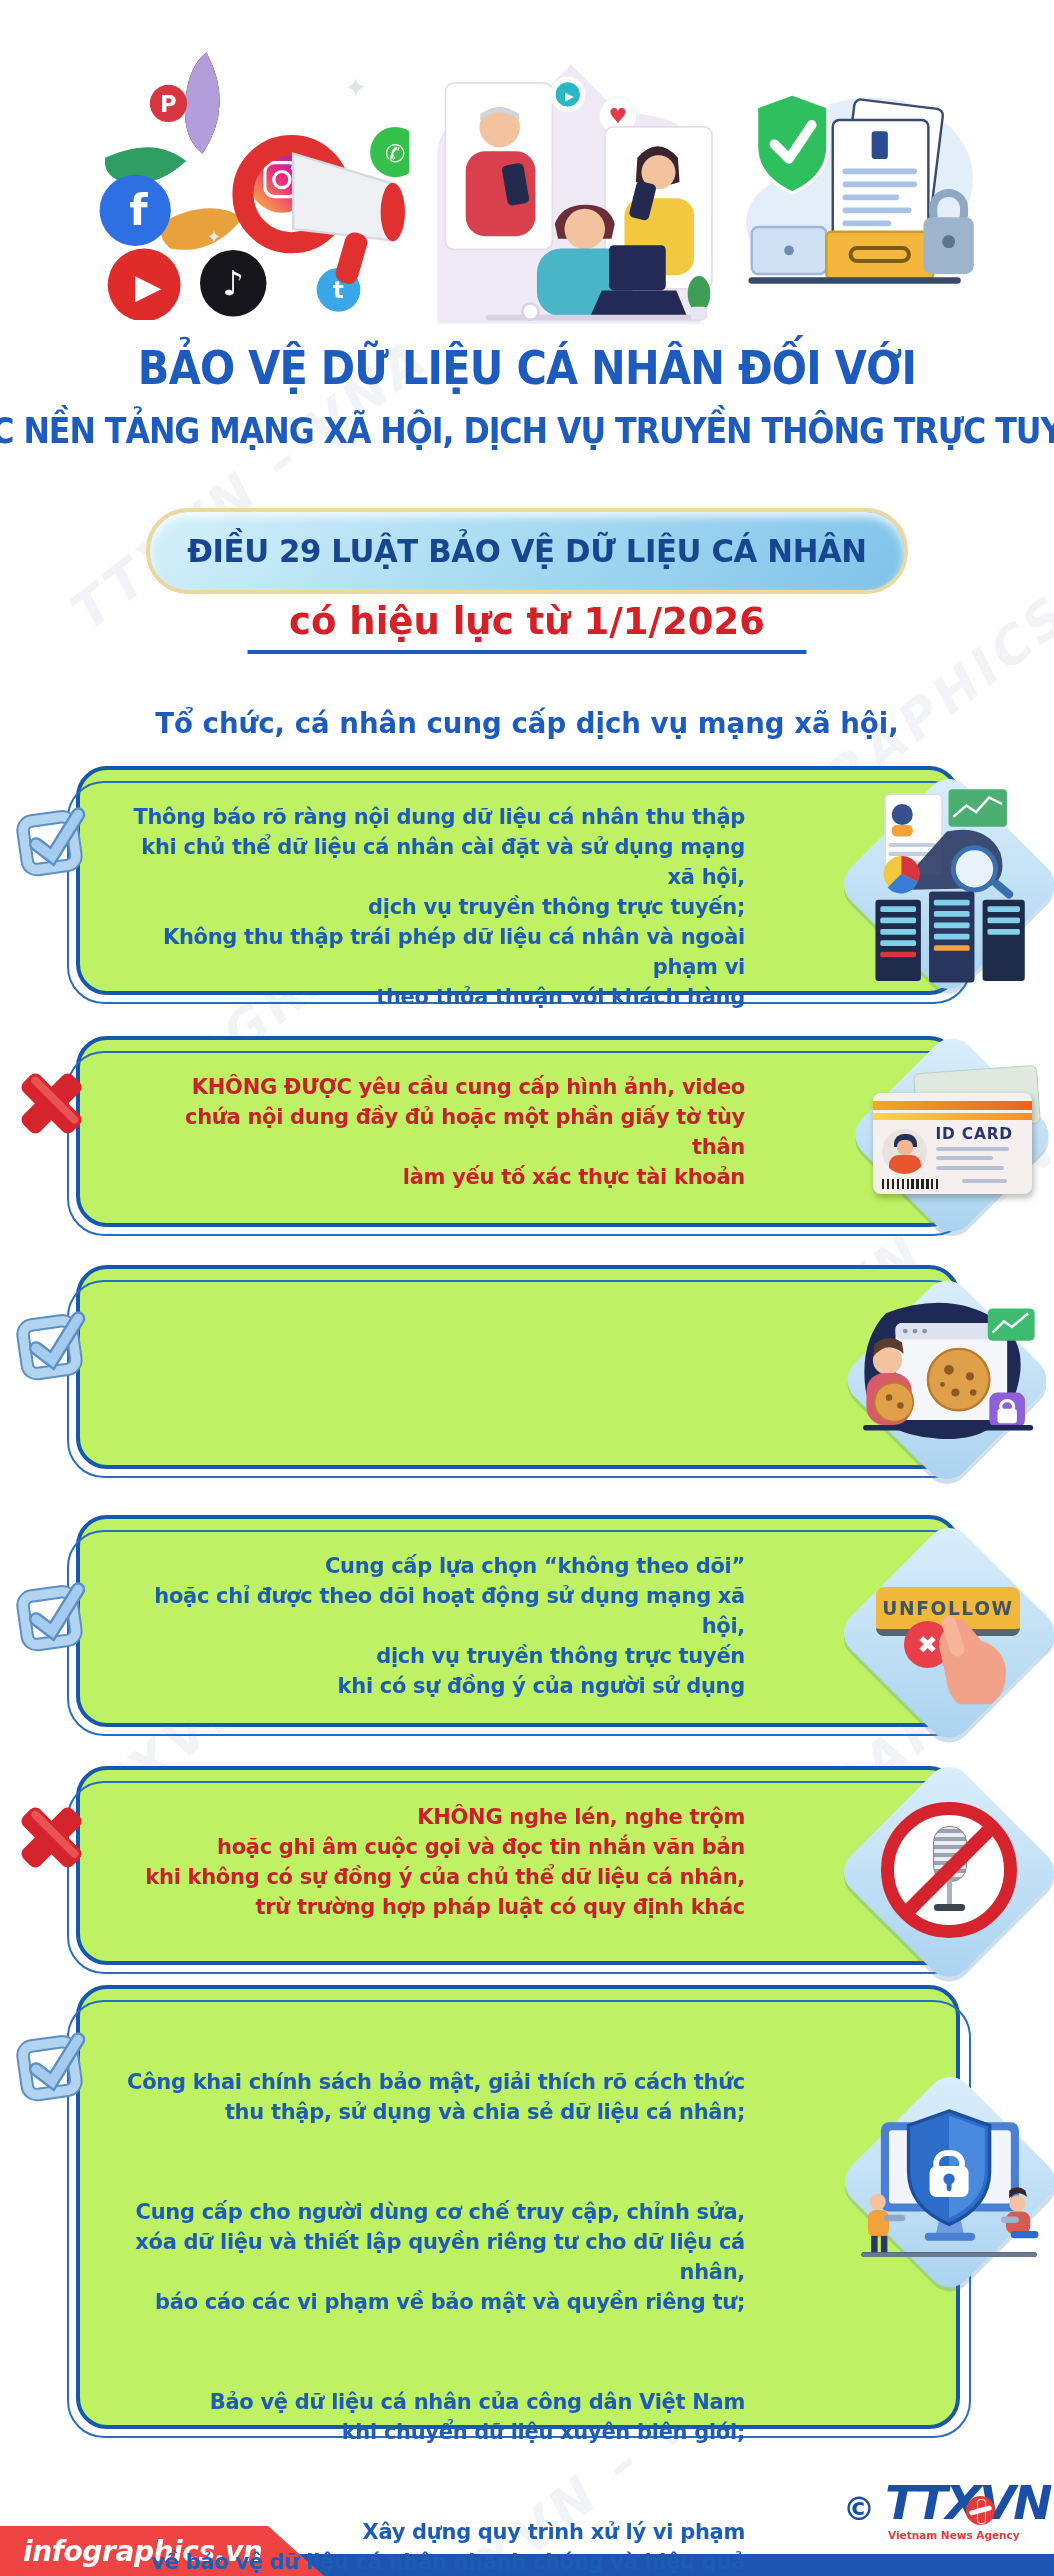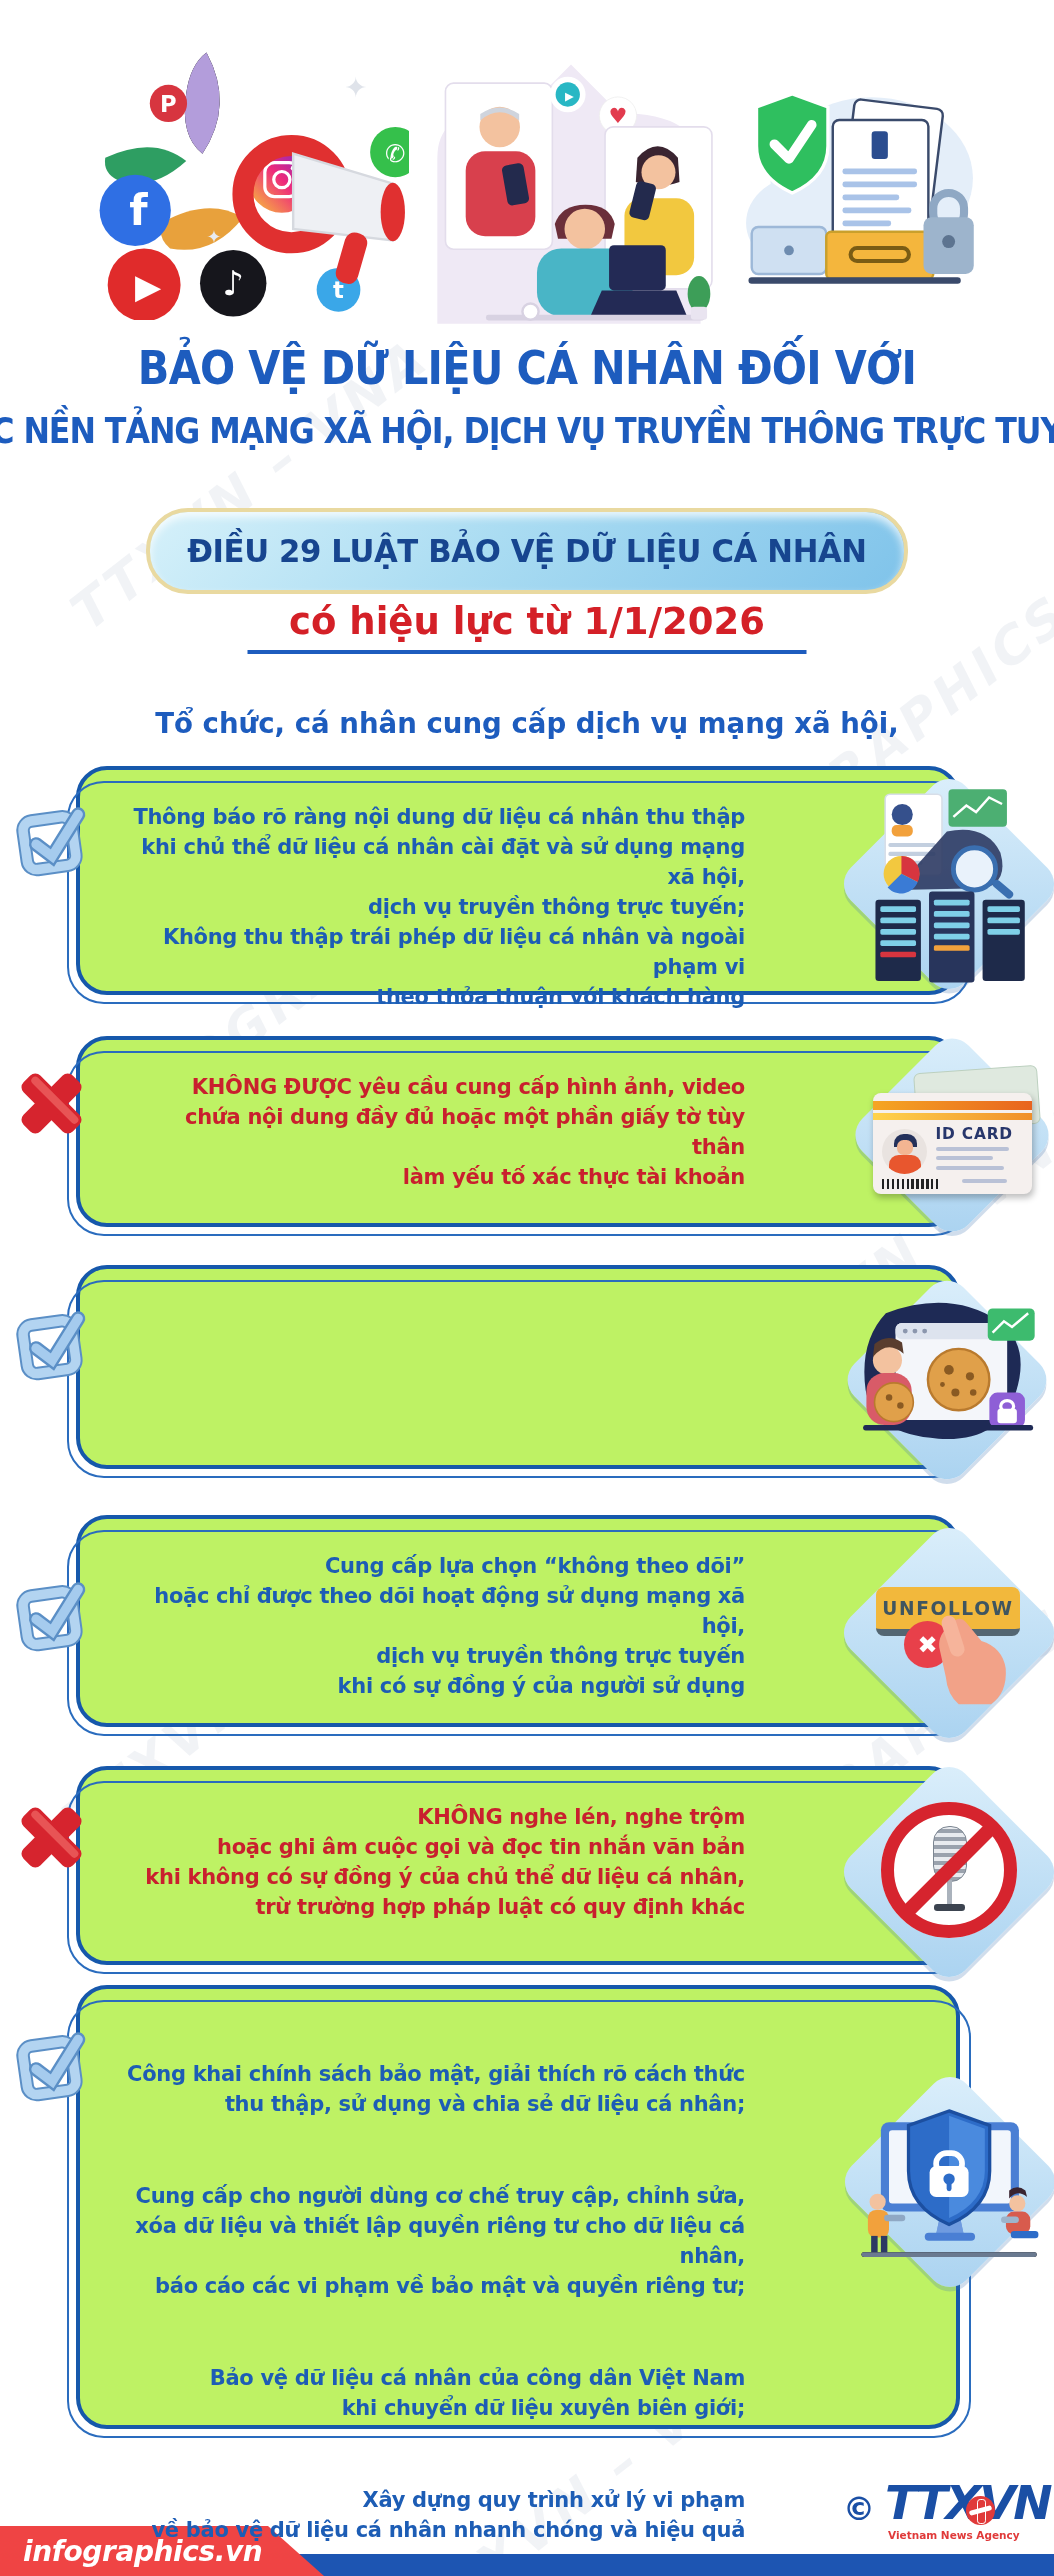--- a/index.html
+++ b/index.html
@@ -26,21 +26,21 @@
   .intro{position:absolute;top:675px;width:100%;text-align:center;font-size:27.6px;font-weight:bold;
          color:#1d5cbe;line-height:36px;margin-top:31px;}
   
   .box{position:absolute;left:76px;width:876px;background:#bef264;border:4px solid #1658ab;border-radius:31px;z-index:2;text-align:right;}
   .box::before{content:"";position:absolute;left:-13px;top:11.4px;right:-14.6px;bottom:-13px;
                border:2px solid #2a6cbe;border-radius:37px;pointer-events:none;}
   .box-text{position:relative;z-index:3;padding:32px 211px 0 47px;font-size:21px;font-weight:bold;
             line-height:30px;white-space:pre-line;letter-spacing:-0.3px;}
   .blue .box-text{color:#1d5db5;}
   .red  .box-text{color:#c9202e;}
-  .box-text p{margin:8px 0 24px 0;white-space:pre-line;}
+  .box-text p{margin:16px 0 24px 0;white-space:pre-line;}
   .badge{position:absolute;left:-68px;top:31px;width:79px;height:79px;z-index:6;}
   
   .art{position:absolute;z-index:5;text-decoration:underline;}
   .diamond{position:absolute;left:50%;top:50%;width:162px;height:162px;border-radius:23px;
            transform:translate(-50%,-50%) rotate(45deg);
            background:linear-gradient(135deg,#dcefFB 0%,#a9d2f0 100%);box-shadow:3.2px 3.2px 0 rgba(66,120,180,.25);}
   .art-inner{position:absolute;inset:0;z-index:2;}
   
   .idcard{position:absolute;left:14.6px;top:47px;width:159px;height:101px;background:#f5f0ee;border-radius:8px;
           box-shadow:1.6px 3.2px 6.5px rgba(0,0,0,.25);overflow:hidden;}

